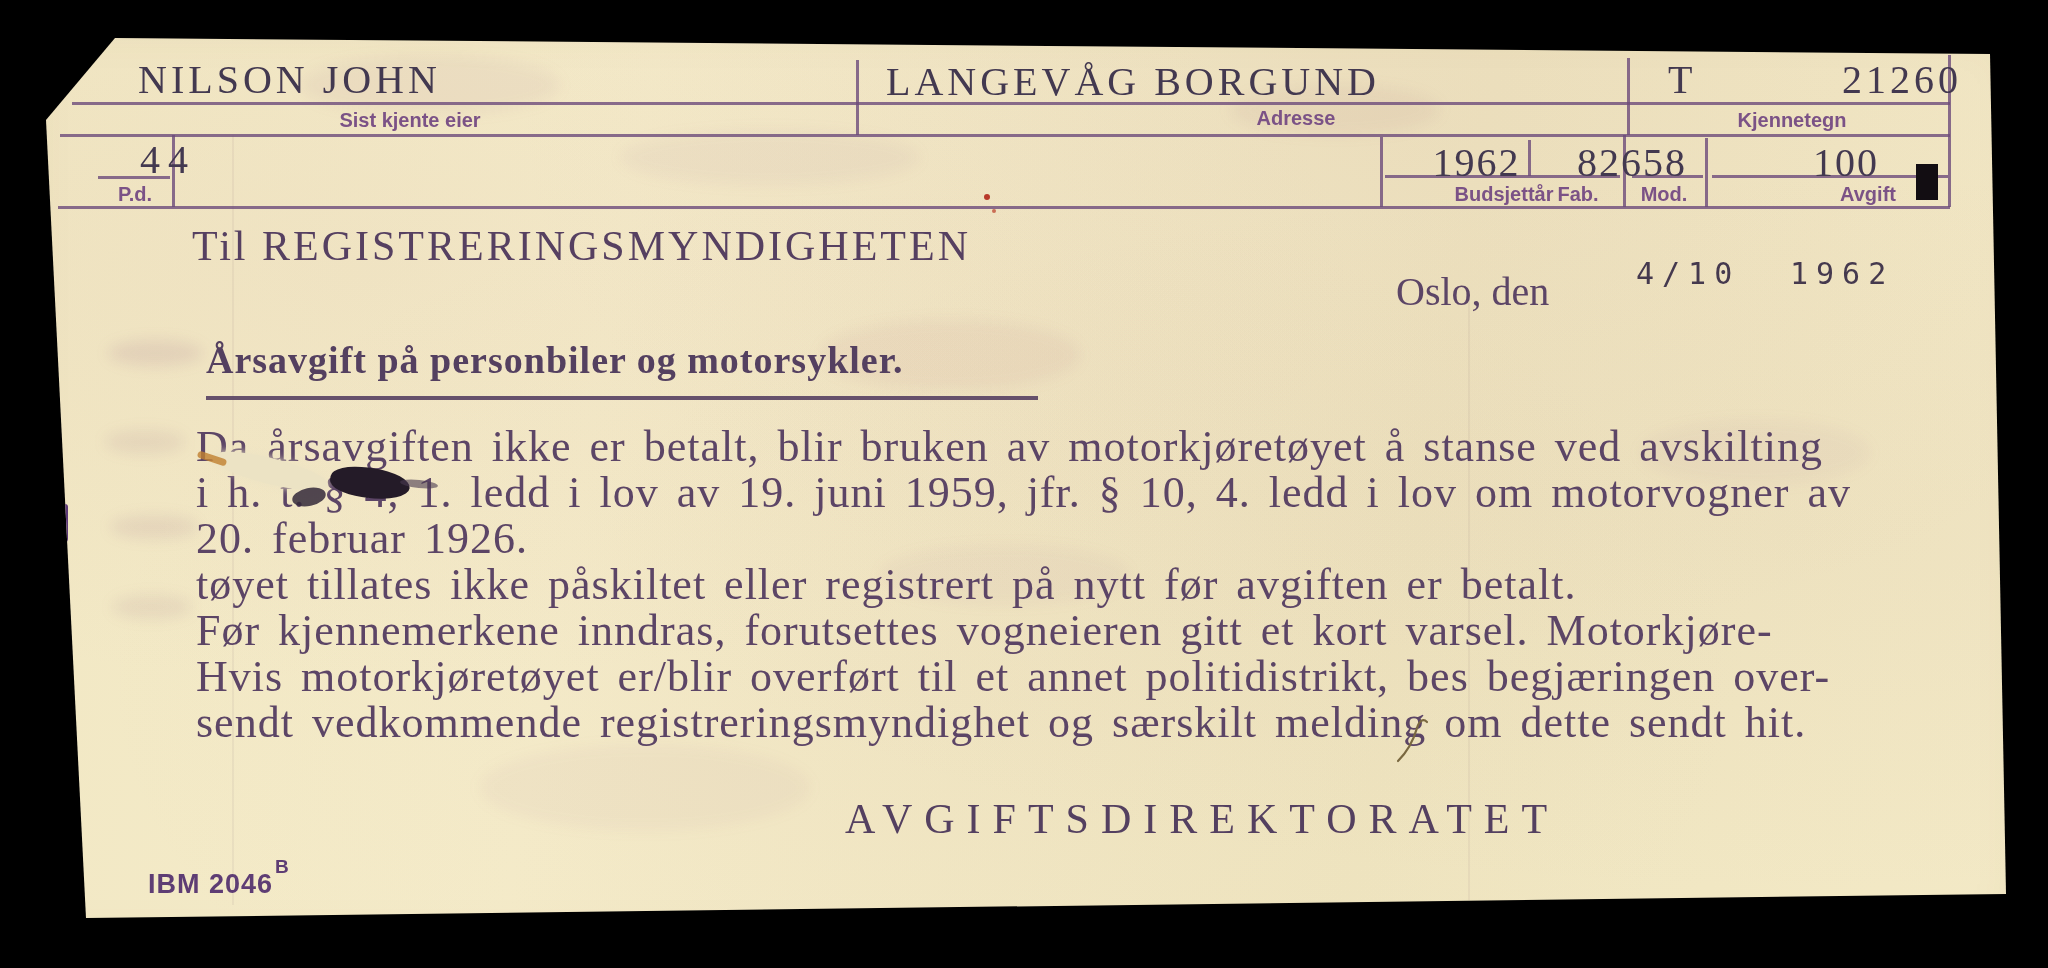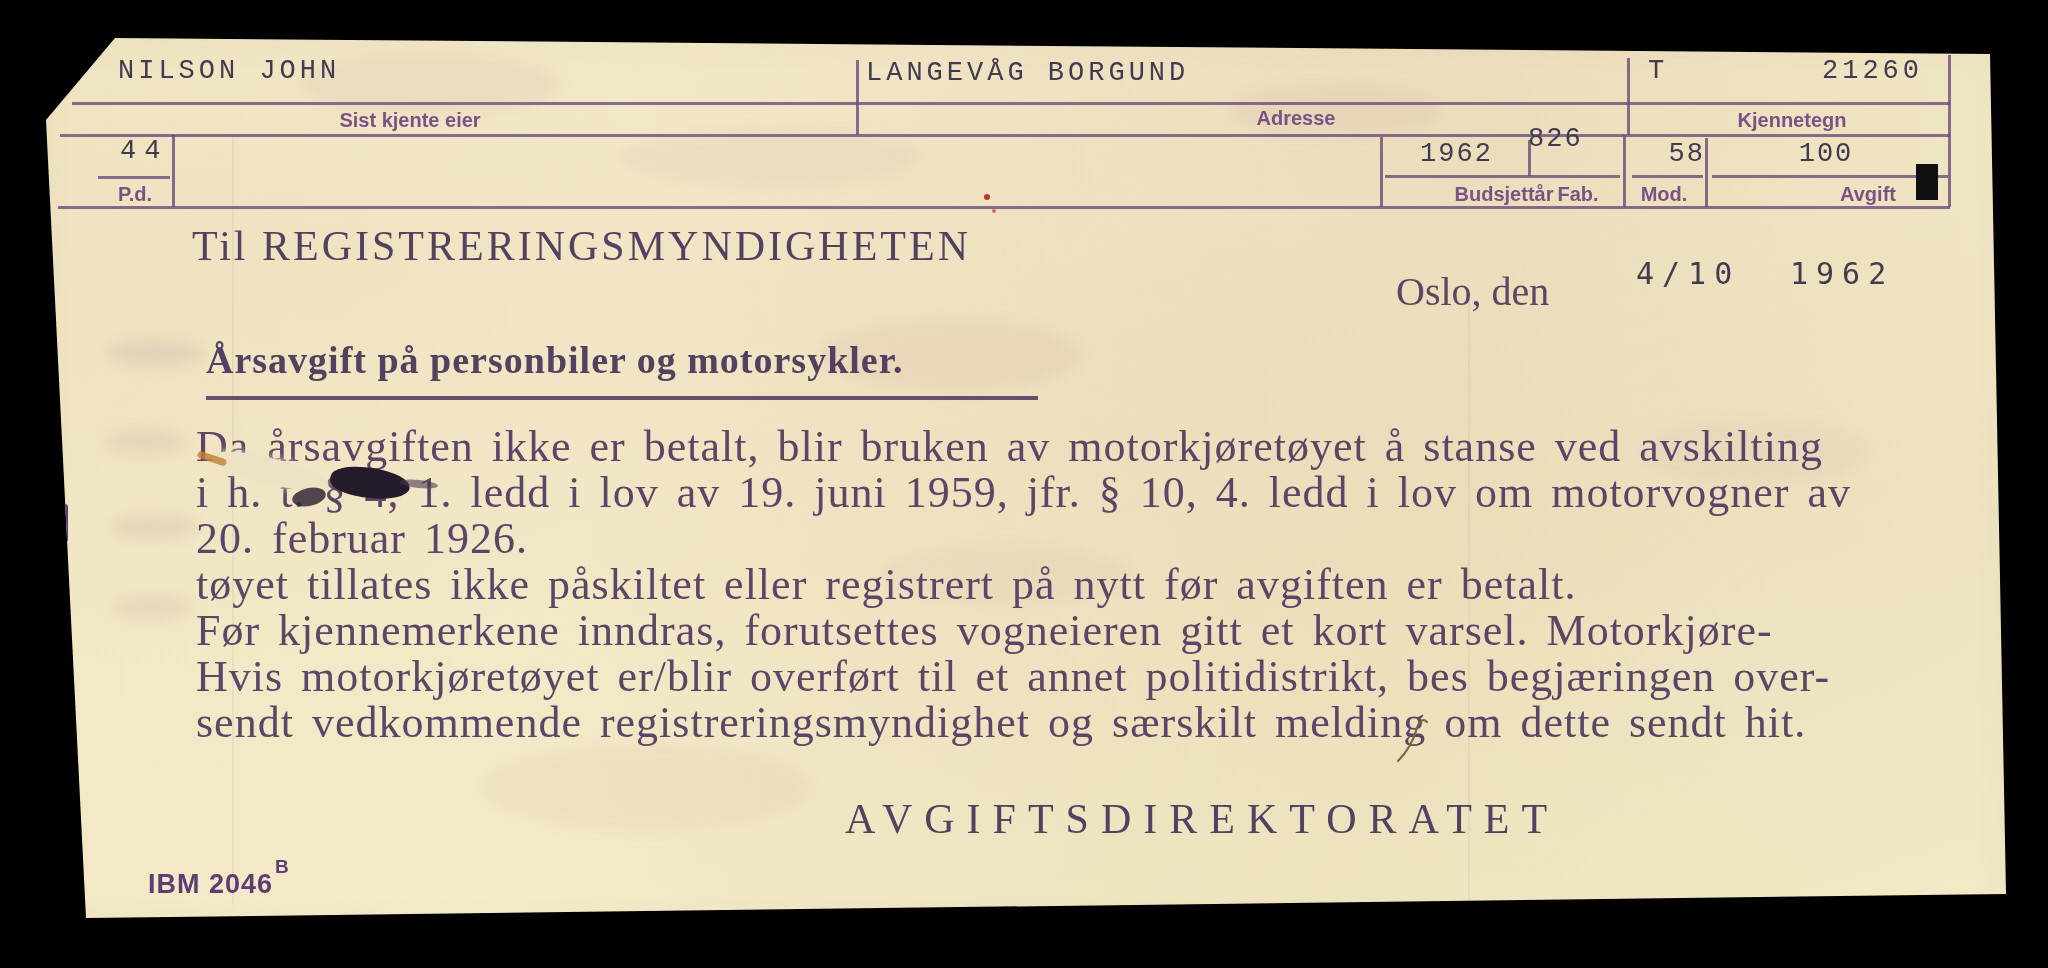--- a/index.html
+++ b/index.html
@@ -10,22 +10,22 @@
     background:
       radial-gradient(ellipse at 18% 28%, rgba(205,165,150,.10), transparent 42%),
       radial-gradient(ellipse at 68% 12%, rgba(190,140,140,.09), transparent 45%),
       radial-gradient(ellipse at 45% 70%, rgba(200,160,135,.07), transparent 52%),
       radial-gradient(ellipse at 88% 55%, rgba(185,150,130,.07), transparent 48%),
       linear-gradient(100deg,#f1e7c3,#f5ecca 30%,#efe5c0 68%,#f3e9c6);
     box-shadow:inset 0 0 70px rgba(120,90,60,.20);}
   .ghost{position:absolute;border-radius:50%;filter:blur(7px);}
   .crease{position:absolute;width:2px;background:rgba(120,80,100,.07);}
   .ln{position:absolute;background:#6d4b7a;opacity:.8;}
-  .typed{position:absolute;font-family:Liberation Mono, monospace;color:#433950;
-         font-size:27px;letter-spacing:4px;white-space:nowrap;}
+  .typed{position:absolute;font-family:Liberation Serif, serif;color:#433950;
+         font-size:40px;letter-spacing:4px;white-space:nowrap;margin-left:20px;}
   .lab{position:absolute;font-family:"Liberation Sans",sans-serif;font-weight:700;
        color:#7b5286;font-size:20px;white-space:nowrap;}
   .lab.ctr{transform:translateX(-50%);}
   .serif{position:absolute;color:#5c4566;white-space:nowrap;}
   .recipient{left:192px;top:222px;font-size:42px;letter-spacing:3px;color:#564061;}
   .placedate{left:1396px;top:268px;font-size:40px;color:#5c4566;}
   .date-typed{position:absolute;left:1636px;top:256px;font-family:"DejaVu Sans Mono",monospace;
        font-size:30px;letter-spacing:8px;color:#45394e;white-space:nowrap;}
   .subject{left:206px;top:338px;font-size:38px;font-weight:700;letter-spacing:1px;color:#544060;}
   .subject-rule{position:absolute;left:206px;top:396px;width:832px;height:4px;background:#564062;opacity:.9;}
@@ -88,22 +88,22 @@
     <div class="ln" style="left:1385px;top:175px;width:235px;height:3px;"></div>
     <div class="ln" style="left:1632px;top:175px;width:71px;height:3px;"></div>
     <div class="ln" style="left:1712px;top:175px;width:236px;height:3px;"></div>
 
     <div class="typed" style="left:118px;top:56px;">NILSON JOHN</div>
     <div class="typed" style="left:866px;top:58px;">LANGEVÅG BORGUND</div>
     <div class="typed" style="left:1648px;top:56px;">T</div>
     <div class="typed" style="left:1822px;top:56px;">21260</div>
     <div class="typed" style="left:120px;top:136px;letter-spacing:8px;">44</div>
     <div class="typed" style="left:1385px;top:139px;width:143px;text-align:center;letter-spacing:2px;">1962</div>
-    <div class="typed" style="left:1528px;top:124px;width:95px;text-align:left;letter-spacing:2px;">826</div>
-    <div class="typed" style="left:1623px;top:139px;width:82px;text-align:right;letter-spacing:2px;">58</div>
+    <div class="typed" style="left:1528px;top:139px;width:95px;text-align:right;letter-spacing:2px;">826</div>
+    <div class="typed" style="left:1623px;top:139px;width:82px;text-align:left;letter-spacing:2px;">58</div>
     <div class="typed" style="left:1712px;top:139px;width:228px;text-align:center;letter-spacing:2px;">100</div>
     <div class="blackbar"></div>
 
     <div class="lab ctr" style="left:410px;top:109px;">Sist kjente eier</div>
     <div class="lab ctr" style="left:1296px;top:107px;">Adresse</div>
     <div class="lab ctr" style="left:1792px;top:109px;">Kjennetegn</div>
     <div class="lab" style="left:118px;top:183px;">P.d.</div>
     <div class="lab ctr" style="left:1456px;top:183px;margin-left:48px;">Budsjettår</div>
     <div class="lab ctr" style="left:1578px;top:183px;">Fab.</div>
     <div class="lab ctr" style="left:1664px;top:183px;">Mod.</div>

